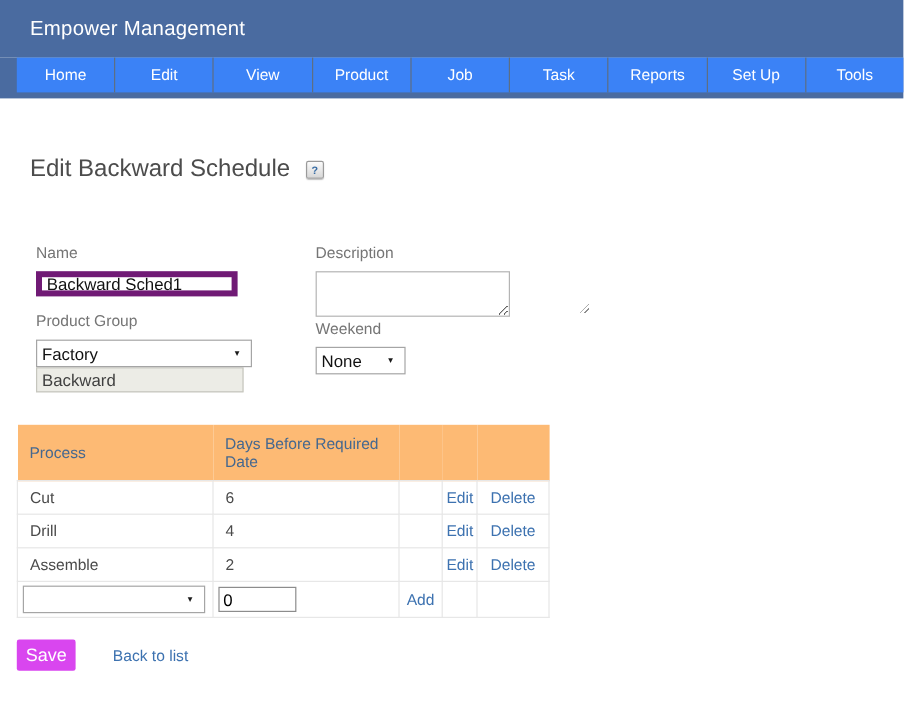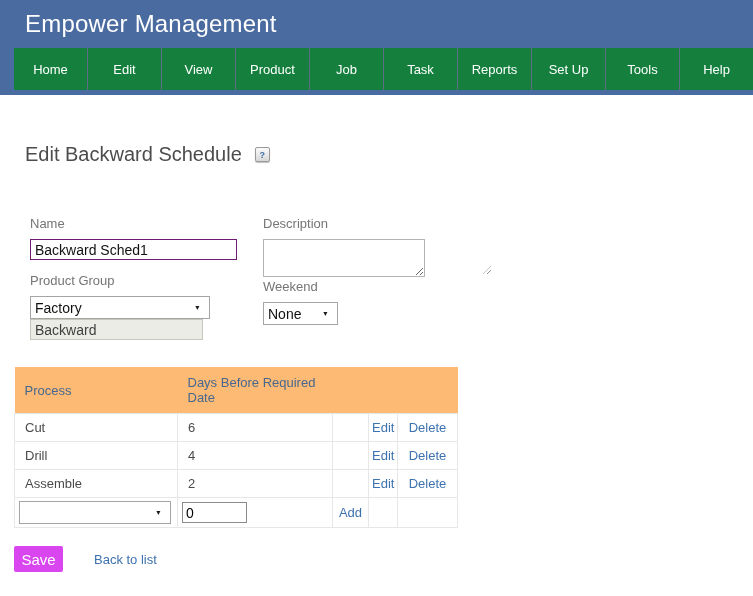--- a/index.html
+++ b/index.html
@@ -3,44 +3,44 @@
 <meta charset="utf-8">
 <style>
   html,body{margin:0;padding:0;}
   body{
     width:753px;height:596px;
     font-family:"Liberation Sans","DejaVu Sans",sans-serif;
     background:#ffffff;color:#333;overflow:hidden;
   }
   
   .app-header{background:#4A6BA0;height:48px;display:flex;align-items:center;padding-left:25px;}
-  .app-title{color:#fff;font-size:24px;font-weight:400;letter-spacing:.2px;}
+  .app-title{color:#fff;font-size:17px;font-weight:400;letter-spacing:.2px;}
   .nav-strip{background:#4A6BA0;padding:0 0 5px 14px;}
-  .main-nav{background:#15803d;height:42px;display:flex;}
+  .main-nav{background:#3b82f6;height:29px;display:flex;}
   .nav-item{
     flex:1;display:flex;align-items:center;justify-content:center;
     color:#fff;font-size:13px;text-decoration:none;cursor:pointer;white-space:nowrap;
   }
   .nav-item + .nav-item{border-left:1px solid #5d6e83;}
   
   .content{padding-left:14px;}
   .title-row{margin:46px 0 0 11px;height:27px;display:flex;align-items:center;}
   .page-title{font-size:20px;font-weight:400;color:#4c4c4c;margin:0;}
   .help-icon{
     width:13px;height:13px;margin-left:13px;display:inline-flex;align-items:center;justify-content:center;
     background:linear-gradient(#fbfbfb,#d7d7d7);border:1px solid #9a9a9a;border-radius:2px;
     font-size:9px;font-weight:700;color:#3b6ea5;box-shadow:0 1px 1px rgba(0,0,0,.25);cursor:pointer;
   }
   
   .form-grid{display:flex;margin-top:48px;margin-left:16px;}
   .col-left{width:233px;}
   .col-right{width:230px;}
   .field-label{display:block;color:#757575;font-size:13px;line-height:16px;margin-bottom:7px;}
   .text-input{
-    box-sizing:border-box;width:207px;height:21px;border:1px solid #701a75;
+    box-sizing:border-box;width:168px;height:21px;border:5px solid #701a75;
     padding:1px 4px;font:14px "Liberation Sans","DejaVu Sans",sans-serif;color:#111;display:block;
   }
   .readonly-input{
     box-sizing:border-box;width:173px;height:21px;border:1px solid #c6c6be;background:#ececе6;
     background:#ecece6;padding:1px 4px;font:14px "Liberation Sans","DejaVu Sans",sans-serif;color:#3f3f3f;display:block;
   }
   .mt-gap1{margin-top:13px;}
   .mt-gap2{margin-top:10px;}
   .select-wrap{position:relative;display:block;}
   .ui-select{
@@ -99,21 +99,20 @@
   <nav class="main-nav">
     <a class="nav-item">Home</a>
     <a class="nav-item">Edit</a>
     <a class="nav-item">View</a>
     <a class="nav-item">Product</a>
     <a class="nav-item">Job</a>
     <a class="nav-item">Task</a>
     <a class="nav-item">Reports</a>
     <a class="nav-item">Set Up</a>
     <a class="nav-item">Tools</a>
-    <a class="nav-item">Help</a>
   </nav>
 </div>
 
 <main class="content">
 
   <div class="title-row">
     <h1 class="page-title">Edit Backward Schedule</h1>
     <span class="help-icon">?</span>
   </div>
 

